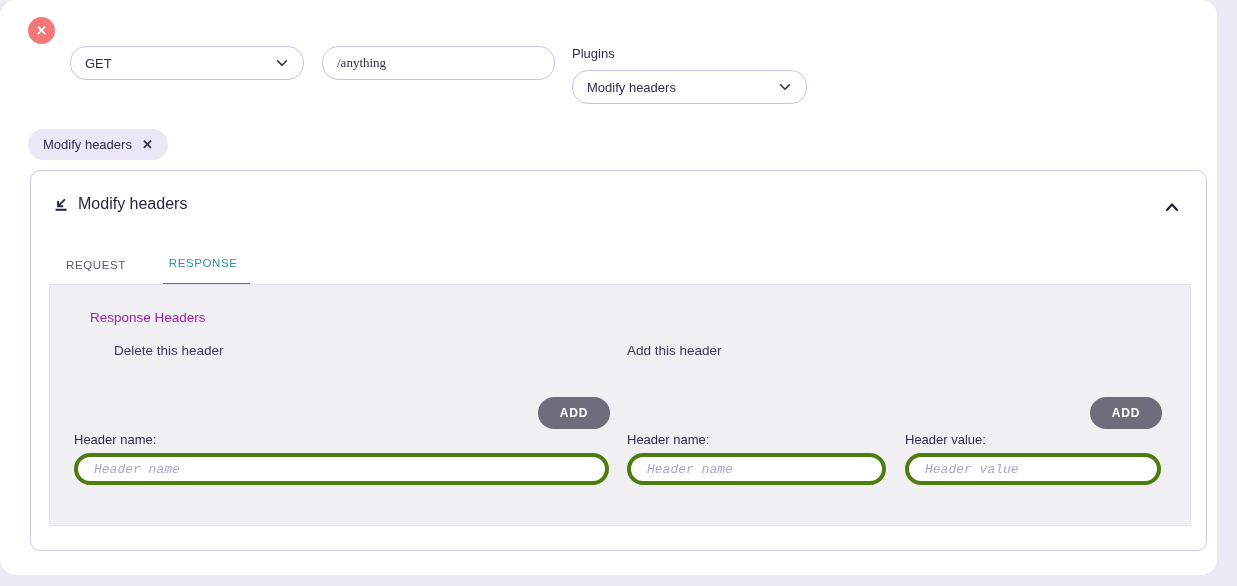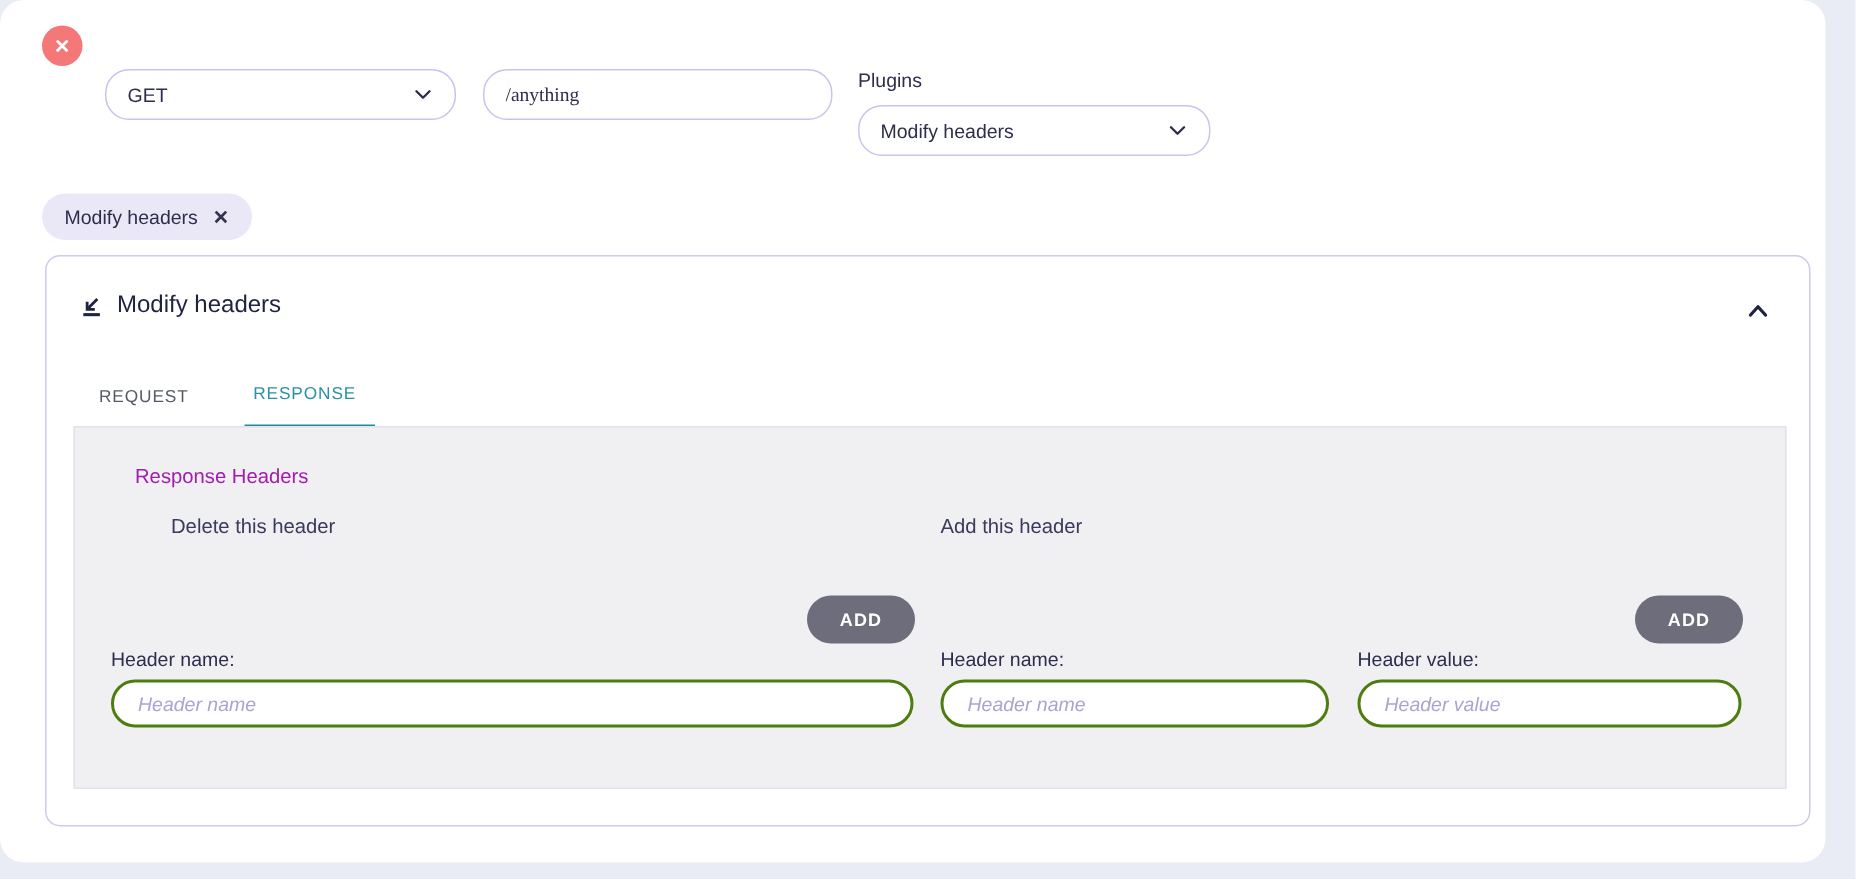--- a/index.html
+++ b/index.html
@@ -84,23 +84,23 @@
     background:#6e6d7b; color:#fff; border:none; border-radius:16px;
     font-size:12px; font-weight:bold; letter-spacing:0.8px;
     cursor:pointer; font-family:"Liberation Sans", sans-serif;
   }
   .add-btn-1 { left:488px; }
   .add-btn-2 { left:1040px; }
   .hdr-label { position:absolute; top:147px; font-size:13px; color:#2d2d4e; }
   .hl-1 { left:24px; } .hl-2 { left:577px; } .hl-3 { left:855px; }
   .hdr-input {
     position:absolute; top:168px; height:32px;
-    border:2px solid #4d7c0f; border-radius:16px; background:#fff;
+    border:4px solid #4d7c0f; border-radius:16px; background:#fff;
     padding:0 16px; font-size:13px; outline:none;
-    font-family:Liberation Sans, sans-serif; color:#2d2d4e;
+    font-family:Liberation Mono, monospace; color:#2d2d4e;
   }
   .hdr-input::placeholder { color:#aba4d2; font-style:italic; }
   .pill input::placeholder { color:#aba4d2; font-style:italic; }
   .hi-1 { left:24px;  width:535px; }
   .hi-2 { left:577px; width:259px; }
   .hi-3 { left:855px; width:256px; }
 </style>
 </head>
 <body>
 

